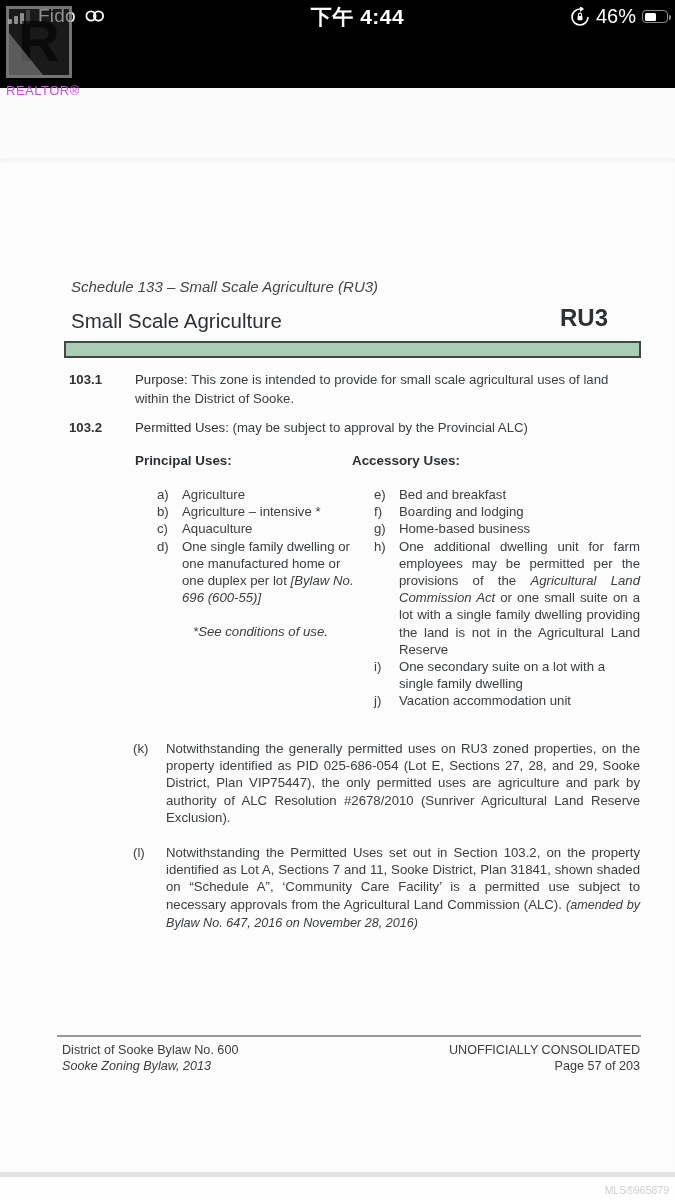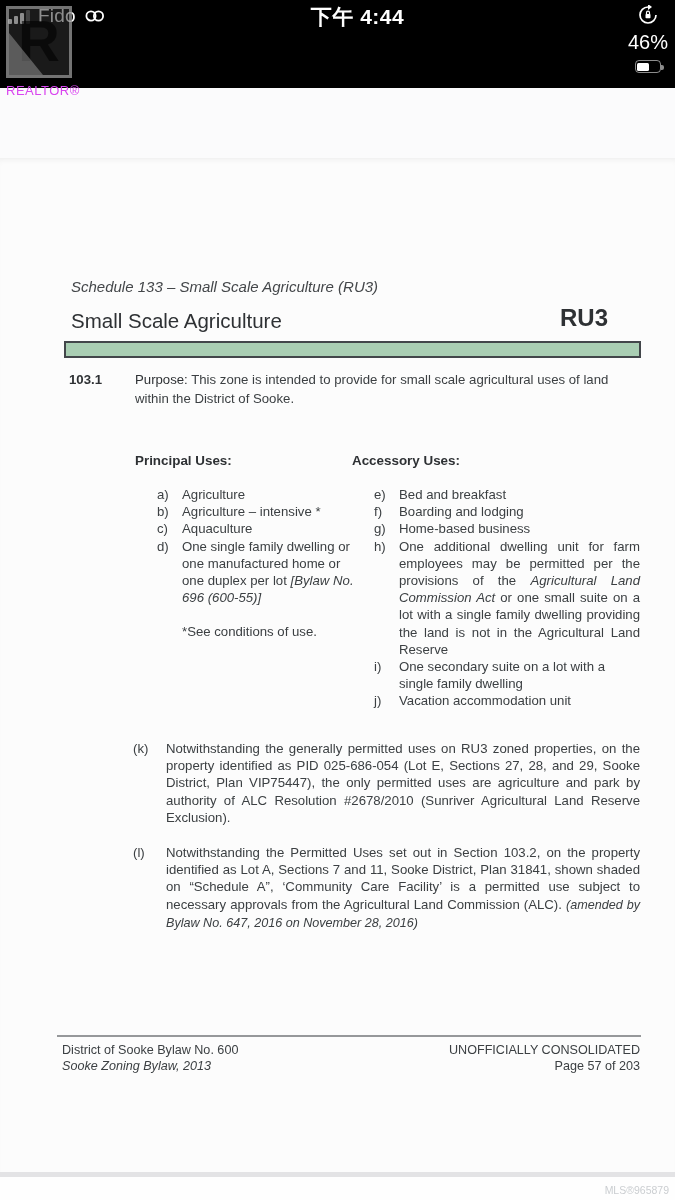--- a/index.html
+++ b/index.html
@@ -13,21 +13,21 @@
   .status-bar { position:absolute; top:0; left:0; right:0; height:88px; background:#000; z-index:2; }
   .sb-row { position:relative; height:34px; color:#fff; }
   .sb-left { position:absolute; left:8px; top:5px; display:flex; align-items:center; gap:8px; }
   .signal { display:flex; align-items:flex-end; gap:2px; height:15px; }
   .signal i { display:block; width:4px; border-radius:1px; background:#fff; }
   .signal i:nth-child(1){height:5px;} .signal i:nth-child(2){height:8px;}
   .signal i:nth-child(3){height:11px;} .signal i:nth-child(4){height:14px; background:rgba(255,255,255,0.35);}
   .carrier { font-size:19px; font-weight:400; letter-spacing:0.2px; }
   .sb-time { position:absolute; left:50%; top:3px; transform:translateX(-50%);
     font-size:21px; font-weight:700; letter-spacing:0.5px;margin-left:20px; }
-  .sb-right { position:absolute; right:7px; top:5px; display:flex; align-items:center; gap:6px;flex-direction:column; }
+  .sb-right { position:absolute; right:7px; top:5px; display:flex; align-items:center; gap:6px; }
   .batt-pct { font-size:20px; font-weight:400; }
   .battery { position:relative; width:26px; height:13px; border:1.5px solid rgba(255,255,255,0.55);
     border-radius:4px; }
   .battery .fill { position:absolute; left:1.5px; top:1.5px; bottom:1.5px; width:46%; background:#fff; border-radius:1.5px; }
   .battery .tip { position:absolute; right:-4px; top:3.5px; width:2.5px; height:5px;
     background:rgba(255,255,255,0.55); border-radius:0 2px 2px 0; }
 
   
   .realtor { position:absolute; left:6px; top:6px; z-index:9; }
   .r-box { position:relative; width:66px; height:72px; background:rgba(48,48,48,0.55);
@@ -66,21 +66,21 @@
   .uses-h.ph { left:135px; } .uses-h.ah { left:352px; }
 
   .use-col { font-size:13.2px; line-height:17.2px; }
   .col-principal { left:157px; top:328px; width:203px; }
   .col-accessory { left:374px; top:328px; width:266px; }
   .use-item { display:flex; }
   .u-label { flex:0 0 25px; }
   .u-text { flex:1; }
   .jt { text-align:justify; }
   .it { font-style:italic; }
-  .note { margin-top:17px; margin-left:25px; }
+  .note { margin-top:17px; margin-left:36px; font-style:italic; }
 
   .clause { left:133px; width:507px; display:flex; font-size:13.2px; line-height:17.2px; }
   .clause .c-label { flex:0 0 33px; }
   .clause .c-text { flex:1; text-align:justify; }
   .clause.k { top:582px; } .clause.l { top:686px; }
   .amended { font-style:italic; font-size:12.6px; }
 
   .footer-rule { left:57px; top:877px; width:584px; height:2px; background:#96989a; }
   .footer-left { left:62px; top:884px; font-size:12.6px; line-height:16px; color:#3c4043; }
   .footer-right { right:35px; top:884px; font-size:12.6px; line-height:16px; text-align:right; color:#3c4043; }
@@ -143,20 +143,24 @@
       <div class="abs schedule">Schedule 133 – Small Scale Agriculture (RU3)</div>
       <div class="abs doc-heading">Small Scale Agriculture</div>
       <div class="abs zone-code">RU3</div>
       <div class="abs zone-bar"></div>
 
       <div class="abs sec-row s1">
         <span class="sec-num">103.1</span>
         <span class="sec-body"><span class="bold">Purpose:</span> <span>This zone is intended to provide for small scale agricultural uses of land within the District of Sooke.</span></span>
       </div>
 
+      <div class="abs sec-row s2">
+        <span class="sec-num">103.2</span>
+        <span class="sec-body"><span class="bold">Permitted Uses:</span> <span>(may be subject to approval by the Provincial ALC)</span></span>
+      </div>
 
       <div class="abs uses-h ph">Principal Uses:</div>
       <div class="abs uses-h ah">Accessory Uses:</div>
 
       <div class="abs use-col col-principal">
         <div class="use-item">
             <span class="u-label">a)</span>
             <span class="u-text">Agriculture</span>
           </div>
         <div class="use-item">

